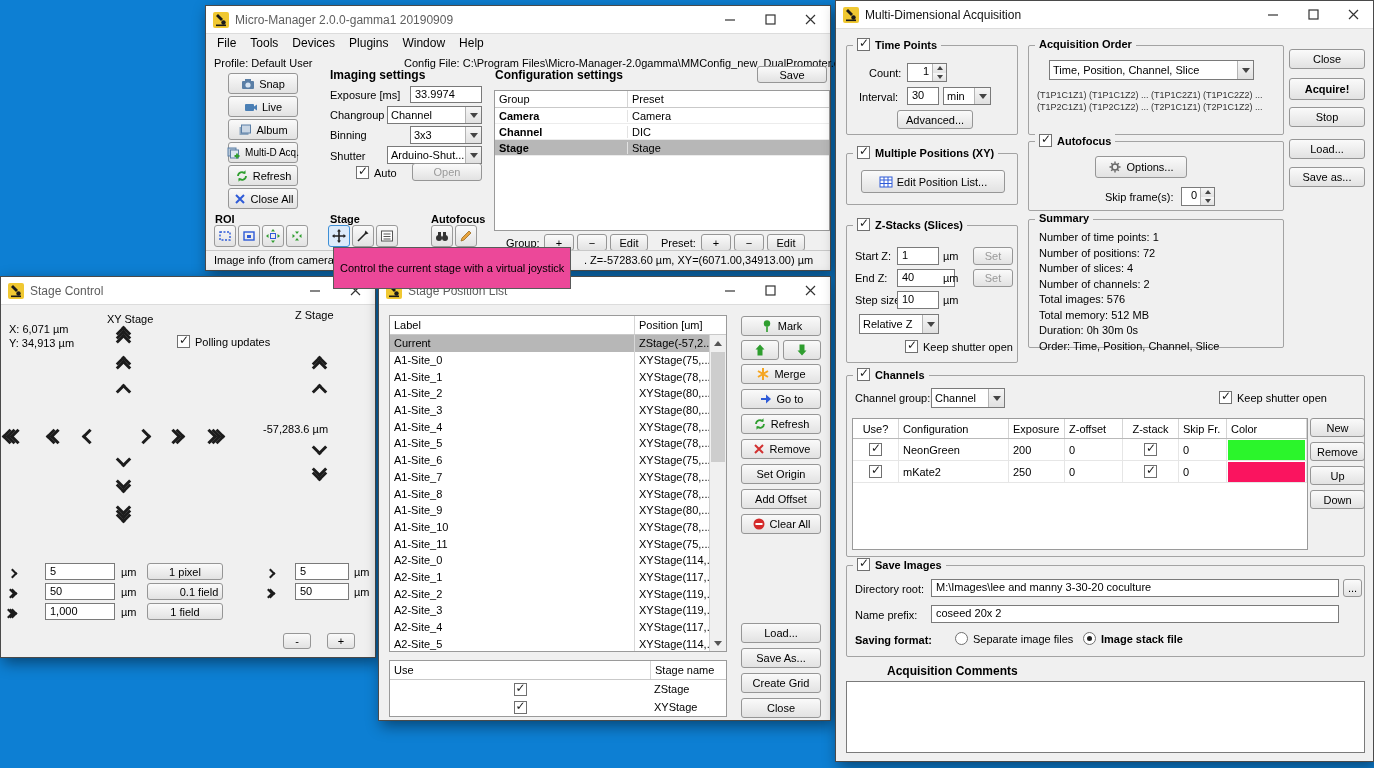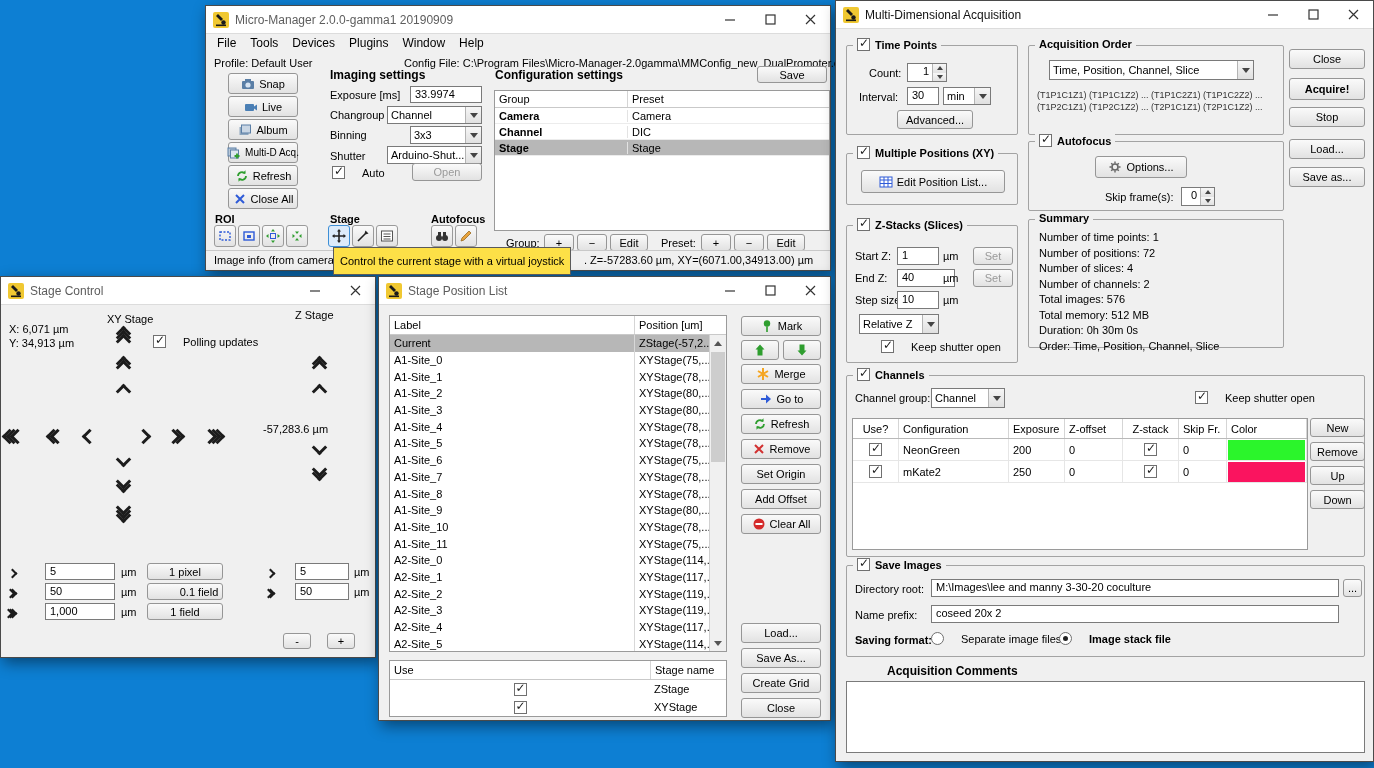--- a/index.html
+++ b/index.html
@@ -30,21 +30,21 @@
 .spin{position:absolute;display:flex;background:#fff;border:1px solid #7a7a7a;}
 .spin .sval{flex:1;font-size:11px;text-align:right;padding:1px 3px;}
 .spin .sarr{width:14px;display:flex;flex-direction:column;border-left:1px solid #b4b4b4;}
 .spin .sarr i{flex:1;display:flex;align-items:center;justify-content:center;background:linear-gradient(#f7f7f7,#e2e2e2);}
 .spin .sarr i.up::after{content:"";border:3px solid transparent;border-bottom:4px solid #444;margin-top:-3px;}
 .spin .sarr i.dn::after{content:"";border:3px solid transparent;border-top:4px solid #444;margin-bottom:-3px;}
 .cb{width:13px;height:13px;border:1px solid #707070;background:#fff;display:inline-block;position:relative;flex:none;}
 .cb.checked::after{content:"✓";position:absolute;top:-3px;left:1px;font-size:12px;font-weight:bold;color:#1a1a1a;}
 .radio{width:13px;height:13px;border:1px solid #707070;border-radius:50%;background:#fff;display:inline-block;position:relative;flex:none;}
 .radio.sel::after{content:"";position:absolute;left:3px;top:3px;width:5px;height:5px;border-radius:50%;background:#222;}
-.cbrow{position:absolute;display:flex;align-items:center;gap:17px;font-size:11px;white-space:nowrap;}
+.cbrow{position:absolute;display:flex;align-items:center;gap:5px;font-size:11px;white-space:nowrap;margin-left:24px;}
 .group{position:absolute;border:1px solid #a3a3a3;border-radius:2px;}
 .group-label{position:absolute;top:-8px;left:6px;background:#f0f0f0;padding:0 4px;font-size:11px;font-weight:bold;display:flex;align-items:center;gap:5px;white-space:nowrap;}
 .ic{width:14px;height:14px;display:inline-flex;flex:none;}
 .ic svg{width:100%;height:100%;}
 
 
 .chev{display:block;width:11px;height:11px;border:0 solid #1c1c1c;}
 .chev.up{border-top-width:3px;border-right-width:3px;transform:rotate(-45deg);}
 .chev.down{border-top-width:3px;border-right-width:3px;transform:rotate(135deg);}
 .chev.left{border-top-width:3px;border-right-width:3px;transform:rotate(-135deg);}
@@ -62,21 +62,21 @@
 .menu-item{padding:2px 7px;font-size:12px;cursor:default;}
 .ctable{position:absolute;background:#fff;border:1px solid #9a9a9a;overflow:hidden;}
 .chead{display:flex;height:17px;align-items:center;border-bottom:1px solid #c9c9c9;background:#fff;font-size:11px;}
 .crow{display:flex;height:16px;align-items:center;font-size:11px;border-bottom:1px solid #ececec;}
 .crow.sel{background:#b7b7b7;}
 .cgroup{width:132px;padding-left:4px;font-weight:bold;overflow:hidden;white-space:nowrap;}
 .cpreset{flex:1;padding-left:4px;border-left:1px solid #e3e3e3;overflow:hidden;white-space:nowrap;}
 .toolbtn{position:absolute;width:22px;height:22px;display:flex;align-items:center;justify-content:center;background:linear-gradient(#fafafa,#e2e2e2);border:1px solid #9a9a9a;border-radius:3px;}
 .toolbtn.hov{background:#dcebfa;border:1px solid #3d8fd6;}
 .statusbar{position:absolute;left:0;right:0;bottom:0;height:20px;border-top:1px solid #c8c8c8;font-size:11px;}
-.tooltip{position:absolute;background:#fde047;border:1px solid #5a5a5a;font-size:11px;padding:7px 6px;white-space:nowrap;z-index:50;}
+.tooltip{position:absolute;background:#ec4899;border:1px solid #5a5a5a;font-size:11px;padding:14px 6px;white-space:nowrap;z-index:50;}
 
 
 .ptable{position:absolute;background:#fff;border:1px solid #9a9a9a;overflow:hidden;}
 .phead{display:flex;height:19px;align-items:center;border-bottom:1px solid #c9c9c9;font-size:11px;background:#fff;}
 .prow{display:flex;height:16.7px;align-items:center;font-size:11px;}
 .prow.sel{background:#b7b7b7;}
 .plabel{width:244px;padding-left:4px;overflow:hidden;white-space:nowrap;}
 .ppos{flex:1;padding-left:4px;border-left:1px solid #d8d8d8;overflow:hidden;white-space:nowrap;align-self:stretch;display:flex;align-items:center;}
 .scrollbar{position:absolute;width:17px;background:#f0f0f0;border-left:1px solid #d0d0d0;}
 .sb-arrow{position:absolute;left:0;width:16px;height:16px;display:flex;align-items:center;justify-content:center;}

